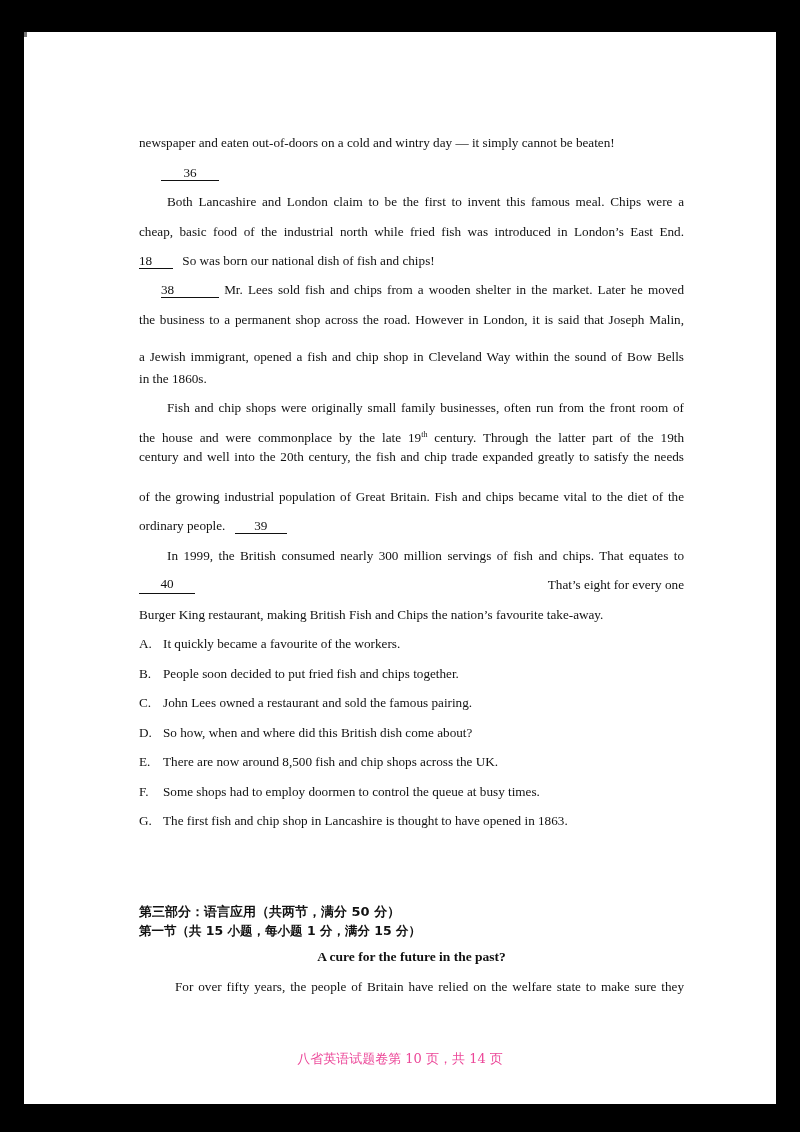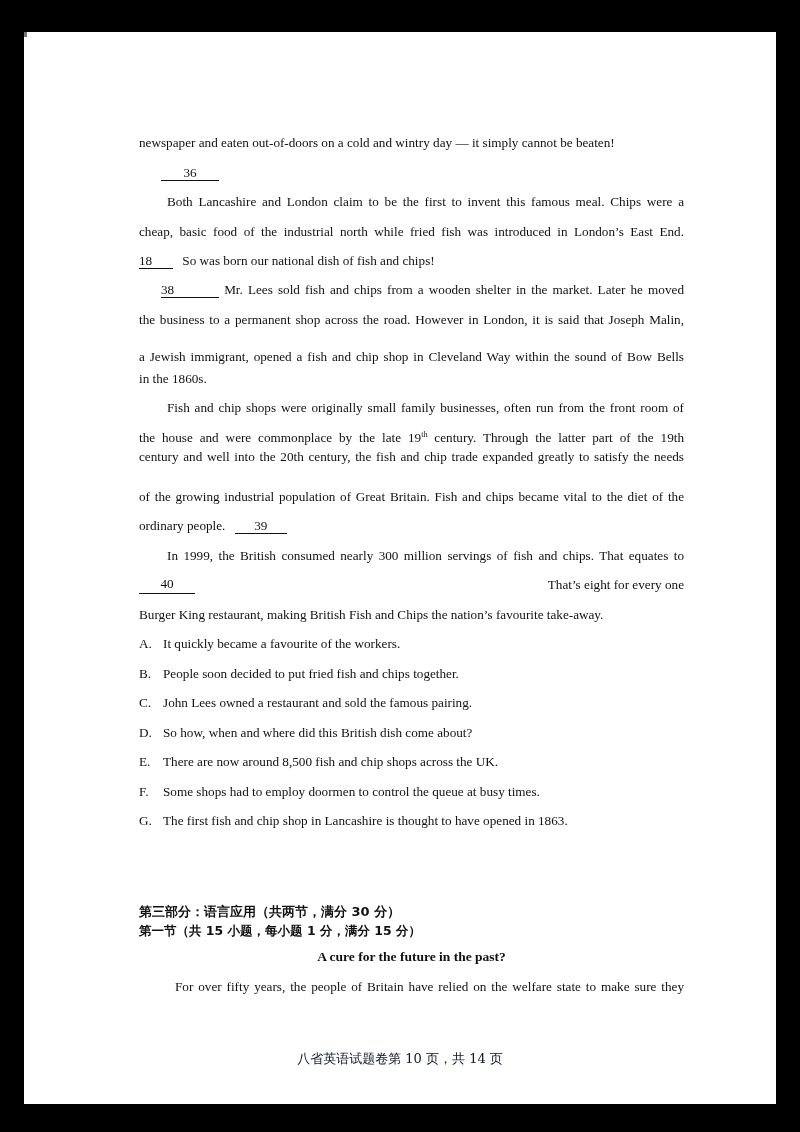--- a/index.html
+++ b/index.html
@@ -63,21 +63,21 @@
       font-size: 13.5px;
     }
     .footer {
       position: absolute;
       left: 0;
       width: 752px;
       top: 1018px;
       text-align: center;
       font-family: "DejaVu Serif", serif;
       font-size: 13px;
-      color: #0f172a;
+      color: #ec4899;
     }
     sup { font-size: 8px; line-height: 0; }
     .corner-mark {
       position: absolute;
       left: 0;
       top: 0;
       width: 3px;
       height: 5px;
       background: #777;
     }
@@ -144,20 +144,20 @@
     <div class="line" style="top:721px;">
       <span class="opt-letter">E.</span><span>There are now around 8,500 fish and chip shops across the UK.</span>
     </div>
     <div class="line" style="top:751px;">
       <span class="opt-letter">F.</span><span>Some shops had to employ doormen to control the queue at busy times.</span>
     </div>
     <div class="line" style="top:780px;">
       <span class="opt-letter">G.</span><span>The first fish and chip shop in Lancashire is thought to have opened in 1863.</span>
     </div>
 
-    <div class="line cn-heading" style="top:871px;">第三部分：语言应用（共两节，满分 30 分）</div>
+    <div class="line cn-heading" style="top:871px;">第三部分：语言应用（共两节，满分 50 分）</div>
     <div class="line cn-heading" style="top:890px; font-size:12.5px;">第一节（共 15 小题，每小题 1 分，满分 15 分）</div>
     <div class="line title" style="top:916px;">A cure for the future in the past?</div>
     <div class="line justify indent" style="top:946px; padding-left:36px;">For over fifty years, the people of Britain have relied on the welfare state to make sure they</div>
   </div>
 
   <div class="footer">八省英语试题卷第 10 页，共 14 页</div>
 </div>
 
 </body></html>

